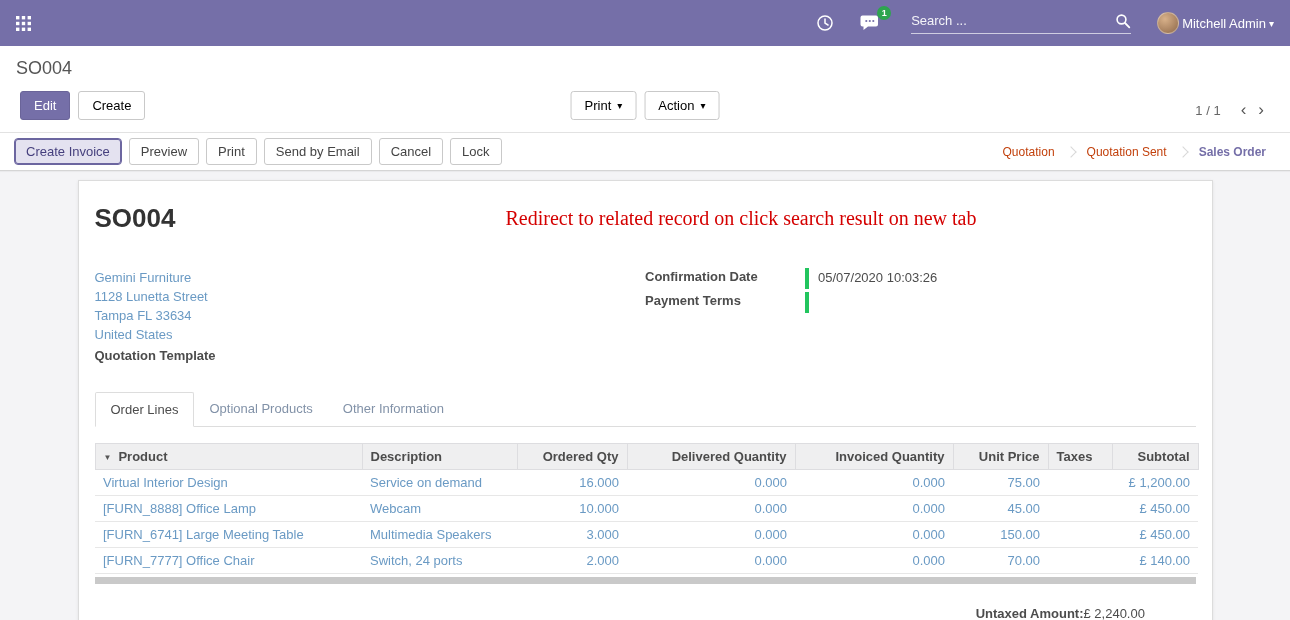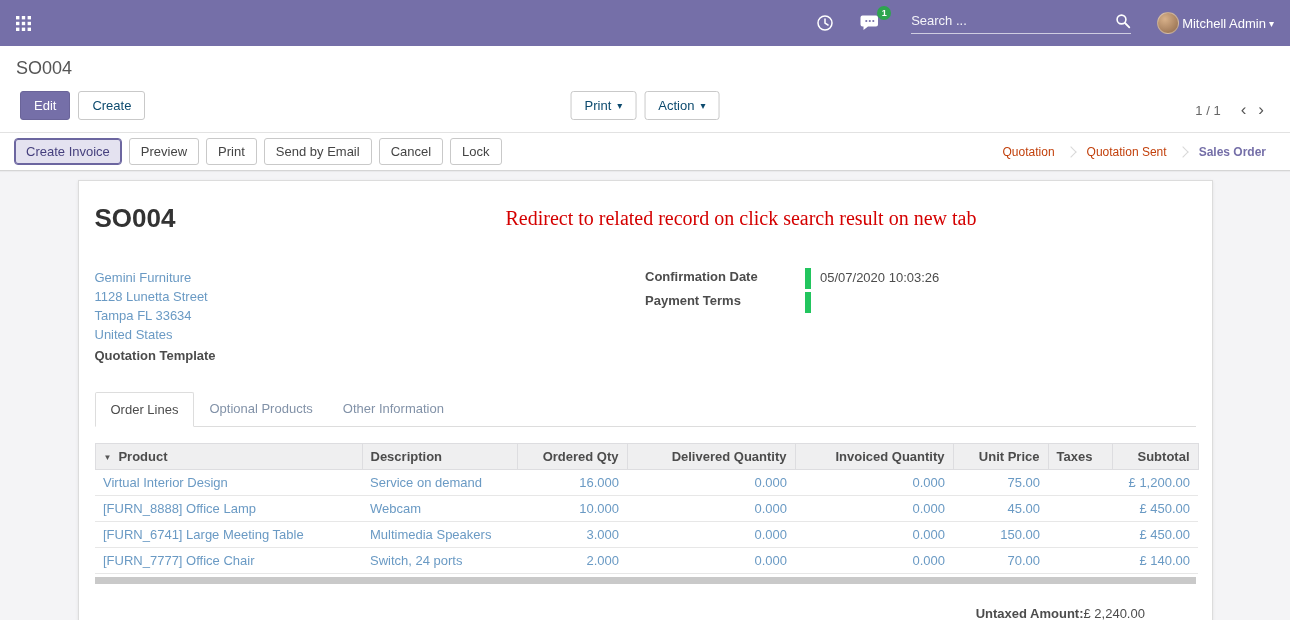--- a/index.html
+++ b/index.html
@@ -17,21 +17,21 @@
   .searchbox input::placeholder { color:rgba(255,255,255,.92); }
   .search-btn { display:inline-flex; cursor:pointer; }
   .usermenu { margin-left:26px; display:flex; align-items:center; gap:3px; cursor:pointer; }
   .avatar { width:22px; height:22px; border-radius:50%; background:radial-gradient(circle at 35% 30%, #d8b18a, #8d6748); border:1px solid rgba(255,255,255,.35); }
   .user-caret { font-size:10px; }
 
   
   .cp { background:#fff; }
   .breadcrumb { padding:12px 16px 2px; font-size:18px; color:#555; }
   .btnrow { position:relative; display:flex; align-items:flex-end; padding:10px 20px 12px; }
-  .btn { font-size:13px; font-family:inherit; padding:6px 13px; border:1px solid #c9c9c9; background:#fff; border-radius:3px; color:#0c4a6e; cursor:pointer; display:inline-flex; align-items:center; }
+  .btn { font-size:13px; font-family:inherit; padding:6px 13px; border:1px solid #c9c9c9; background:#fff; border-radius:3px; color:#000000; cursor:pointer; display:inline-flex; align-items:center; }
   .btn + .btn { margin-left:8px; }
   .btn-primary { background:#756fa8; border-color:#6a6499; color:#fff; }
   .center-btns { position:absolute; left:50%; transform:translateX(-50%); display:flex; }
   .caret { font-size:10px; margin-left:6px; }
   .pager { margin-left:auto; display:flex; align-items:center; color:#666; }
   .pager-count { margin-right:14px; }
   .pager-nav { font-size:17px; color:#555; cursor:pointer; padding:0 6px; background:none; border:none; font-family:inherit; }
 
   
   .statusbar { background:#fff; border-top:1px solid #e2e2e2; border-bottom:1px solid #d5d5d5; display:flex; align-items:center; padding:5px 14px; box-shadow:0 1px 1px rgba(0,0,0,.04); }
@@ -46,21 +46,21 @@
   .content { padding:9px 0 0; }
   .sheet { width:1135px; margin:0 auto; background:#fff; border:1px solid #dcdcdc; box-shadow:0 1px 3px rgba(0,0,0,.08); padding:22px 16px 30px; position:relative; min-height:480px; }
   .sheet-title { font-size:26px; font-weight:bold; color:#333; }
   .annotation { position:absolute; left:427px; top:26px; font-family:"Liberation Serif", serif; font-size:20px; color:#d40000; white-space:nowrap; }
 
   .groups { display:flex; margin-top:34px; }
   .group { width:50%; }
   .grow { display:flex; }
   .glabel { width:160px; font-weight:bold; padding:1px 10px 1px 0; }
   .gvalue { flex:1; line-height:19px; }
-  .gvalue.bordered { border-left:6px solid #22c55e; padding-left:9px; min-height:21px; }
+  .gvalue.bordered { border-left:4px solid #22c55e; padding-left:9px; min-height:21px; }
   .link { color:#6a9ac4; text-decoration:none; cursor:pointer; display:block; }
   .tmpl-row { margin-top:6px; }
   .grow + .grow { margin-top:3px; }
 
   
   .tabs { display:flex; margin-top:28px; border-bottom:1px solid #ddd; }
   .tab { padding:9px 15px; cursor:pointer; color:#8292a8; }
   .tab.active { color:#4c4c4c; background:#fff; border:1px solid #ddd; border-bottom:1px solid #fff; margin-bottom:-1px; border-radius:2px 2px 0 0; }
 
   

